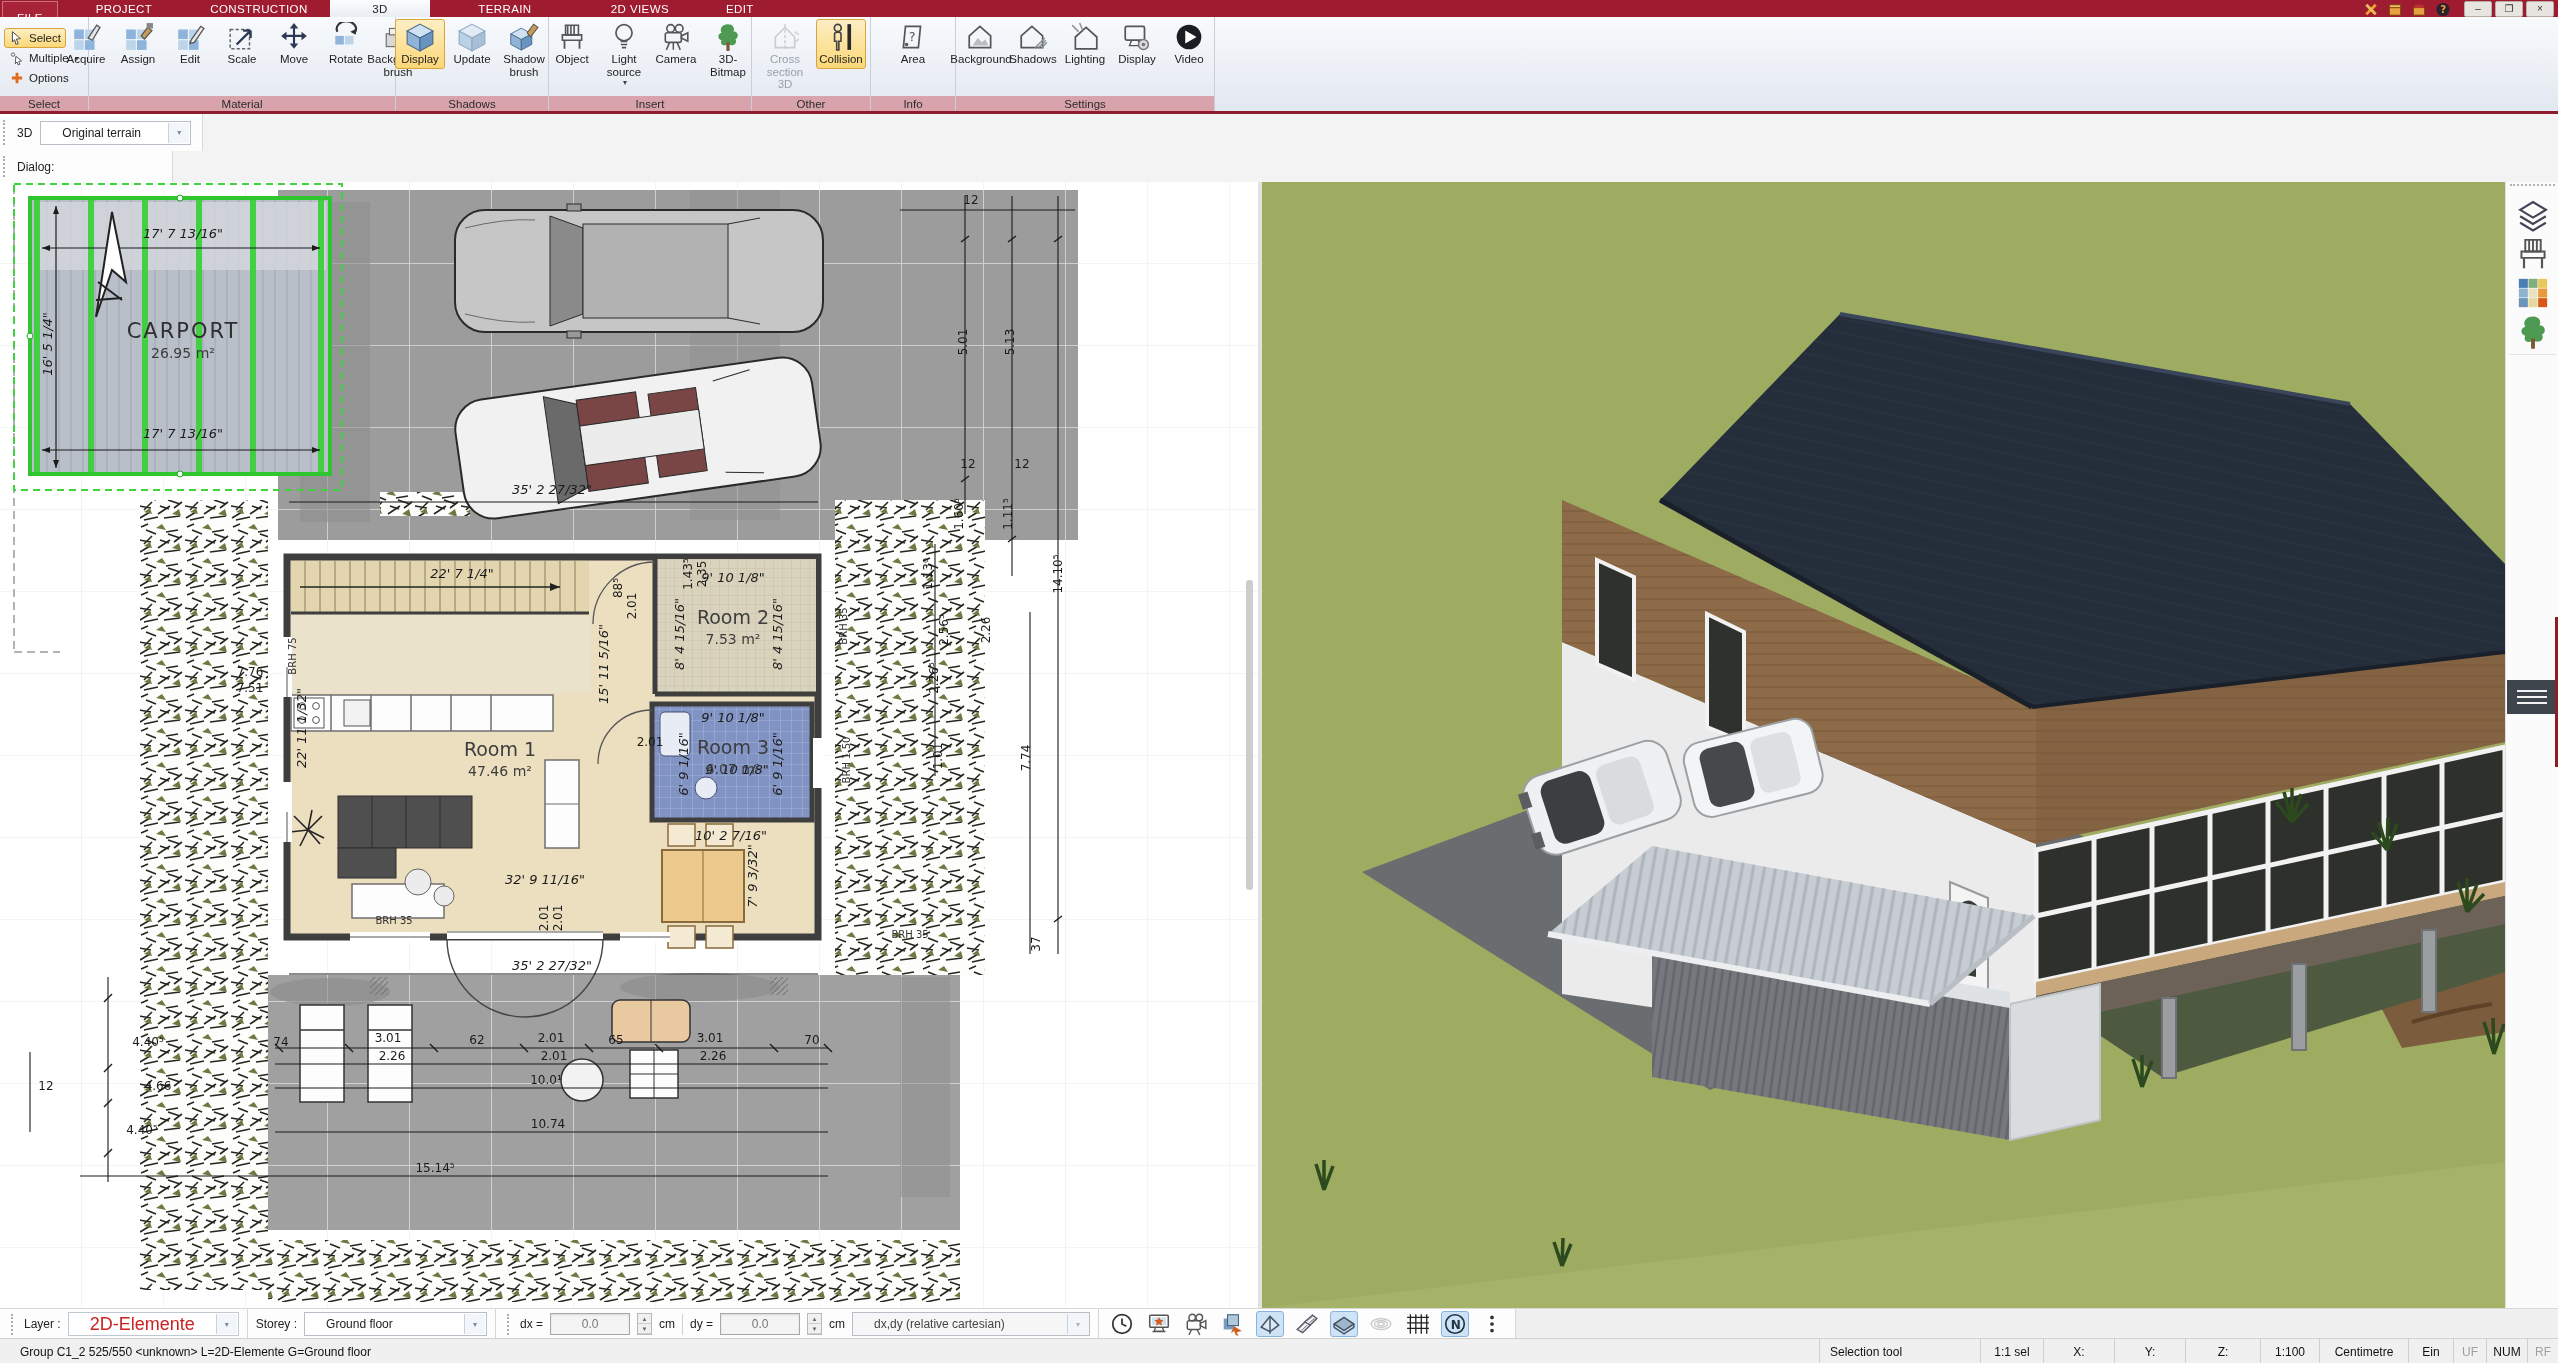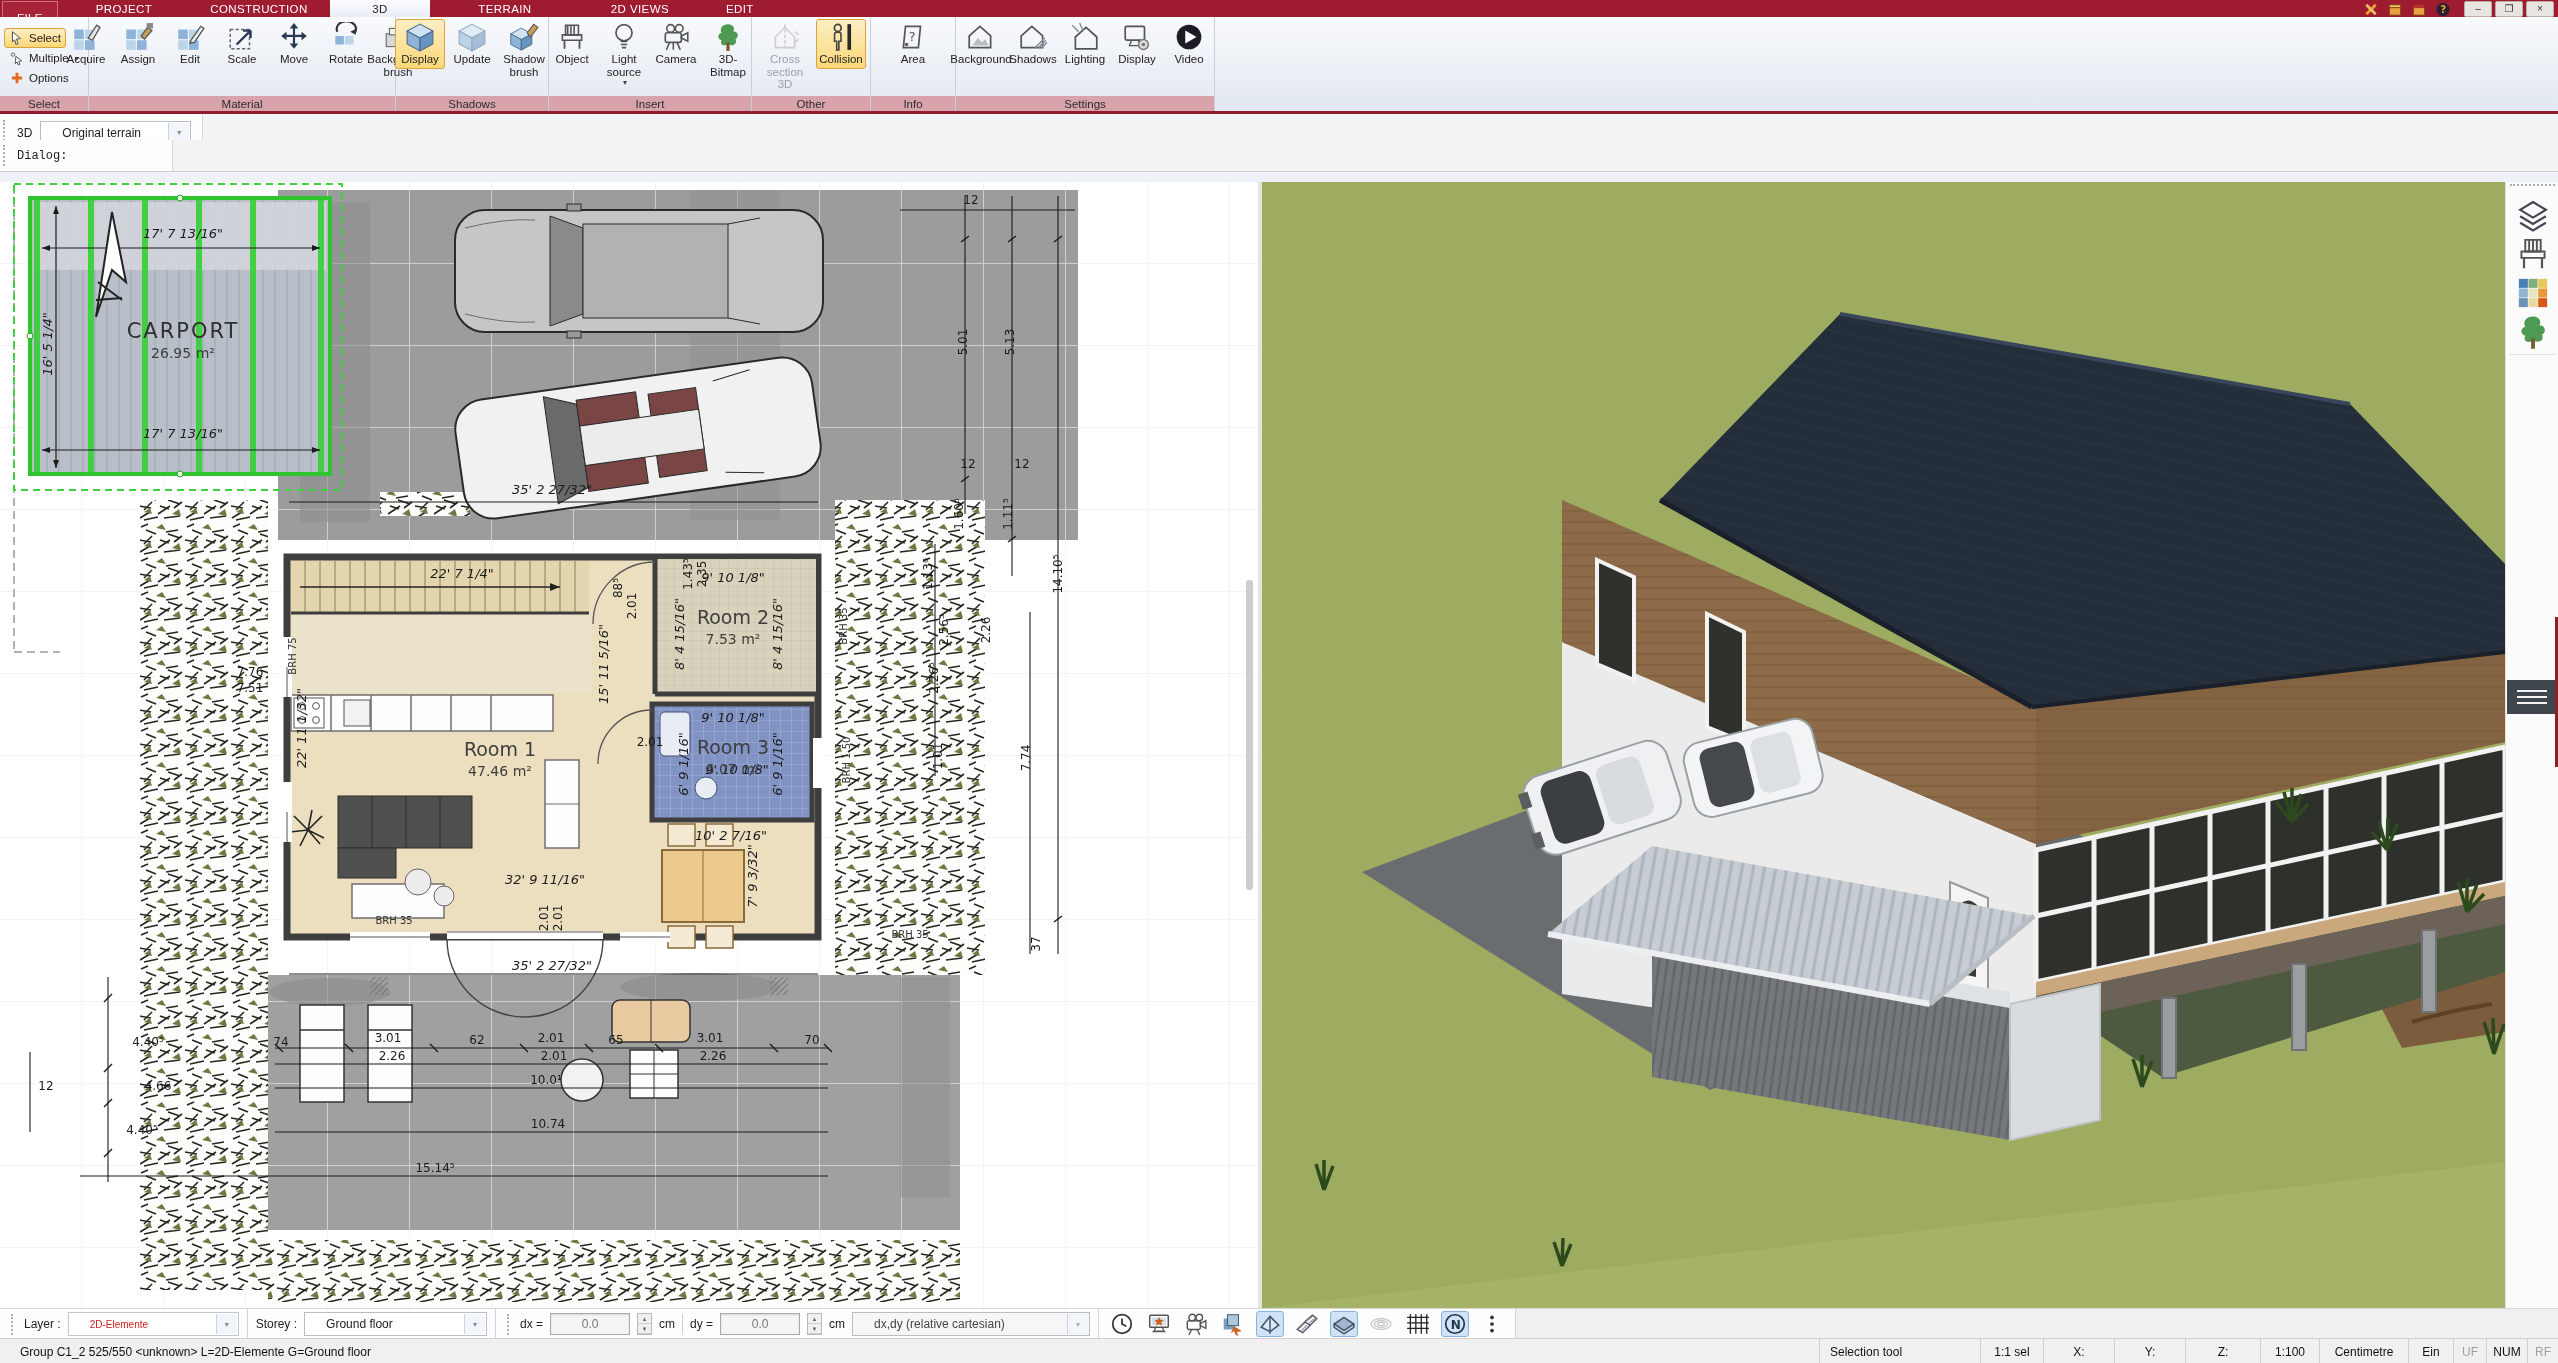--- a/index.html
+++ b/index.html
@@ -28,21 +28,21 @@
   .rb-item.hl{background:linear-gradient(#fdeec4,#fbd777);border:1px solid #d9a43b;}
   .rb-item.disabled .rb-lb{color:#9aa0a8;}
   .rb-item.disabled svg{opacity:.45;filter:grayscale(1);}
   .rb-sm{display:flex;align-items:center;gap:4px;padding:1px 4px;border:1px solid transparent;border-radius:3px;}
   .rb-sm .rb-ic{width:16px;height:16px;}
   .rb-sm .rb-lb{font-size:11.5px;color:#222;}
   .rb-sm.hl{background:linear-gradient(#fdeec4,#fbd777);border:1px solid #d9a43b;}
   .arr{font-size:8px;color:#444;margin-left:2px;}
   
   .subrow1{position:absolute;left:0;top:114px;width:2558px;height:37px;background:#f3f3f3;border-bottom:1px solid #dddddd;}
-  .subrow2{position:absolute;left:0;top:140px;width:2558px;height:31px;background:#f3f3f3;border-bottom:1px solid #cfcfcf;font-family:Liberation Mono, monospace;}
+  .subrow2{position:absolute;left:0;top:151px;width:2558px;height:31px;background:#f3f3f3;border-bottom:1px solid #cfcfcf;}
   .panel{position:absolute;top:0;bottom:0;background:#fdfdfd;border-right:1px solid #d8d8d8;display:flex;align-items:center;gap:8px;}
   .grip{width:4px;height:70%;margin-left:3px;border-left:2px dotted #aeaeae;}
   .lbl{font-size:12px;color:#222;}
   .combo{height:22px;background:#fff;border:1px solid #b8bec8;display:flex;align-items:center;font-size:12px;color:#222;padding-left:21px;position:relative;}
   .combo .cbarr{position:absolute;right:1px;top:1px;bottom:1px;width:20px;background:#f2f6fb;border-left:1px solid #c8d2de;
                 display:flex;align-items:center;justify-content:center;font-size:8px;color:#7a8a9a;}
   
   .main{position:absolute;left:0;top:182px;width:2558px;height:1126px;background:#fff;}
   .planpane{position:absolute;left:0;top:0;width:1258px;height:1126px;background:#fff;overflow:hidden;}
   .divider{position:absolute;left:1258px;top:0;width:4px;height:1126px;background:#e2e2e2;}
@@ -51,21 +51,21 @@
   .rstrip .dots{height:8px;margin:2px 4px;border-top:2px dotted #b0b0b0;}
   .sicon{width:40px;height:36px;margin:3px auto;display:flex;align-items:center;justify-content:center;border-radius:3px;}
   .rsep{height:1px;background:#e4e4e4;margin:4px 3px;}
   .handle3d{position:absolute;left:1px;top:498px;width:50px;height:34px;background:#3f454c;display:flex;flex-direction:column;justify-content:center;gap:4px;align-items:center;}
   .handle3d i{display:block;width:30px;height:2px;background:#f2f2f2;}
   .redline{position:absolute;right:1px;top:435px;width:3px;height:150px;background:#8c1f26;}
   .planscroll{position:absolute;left:1246px;top:398px;width:7px;height:310px;background:#cdcdcd;border-radius:3px;}
   
   .controlbar{position:absolute;left:0;top:1308px;width:2558px;height:30px;background:#f0f0f0;border-top:1px solid #d8d8d8;display:flex;align-items:stretch;}
   .cb-group{background:#fdfdfd;border-right:1px solid #d5d5d5;display:flex;align-items:center;gap:7px;padding:0 8px;}
-  .redval{color:#cc2222;font-size:10px;}
+  .redval{color:#cc2222;font-size:18px;}
   .inbox{width:78px;height:20px;background:#f4f4f4;border:1px solid #a8a8a8;box-shadow:inset 0 1px 2px rgba(0,0,0,.12);
          display:flex;align-items:center;justify-content:center;font-size:12px;color:#777;}
   .spin{width:13px;height:20px;border:1px solid #b8b8b8;background:#f0f0f0;display:flex;flex-direction:column;}
   .spin i{flex:1;font-style:normal;font-size:6px;color:#666;display:flex;align-items:center;justify-content:center;border-bottom:1px solid #cfcfcf;}
   .cb-btn{width:26px;height:24px;margin:0 1px;display:flex;align-items:center;justify-content:center;border:1px solid transparent;border-radius:3px;}
   .cb-btn.active{background:#cfe3f6;border:1px solid #87b3dc;}
   .cb-btn.disabled{opacity:.5;}
   .statusbar{position:absolute;left:0;top:1338px;width:2558px;height:25px;background:#f0f0f0;border-top:1px solid #d0d0d0;
              display:flex;align-items:center;font-size:12px;color:#111;justify-content:center;}
   .statusmsg{padding-left:20px;flex:1;}

